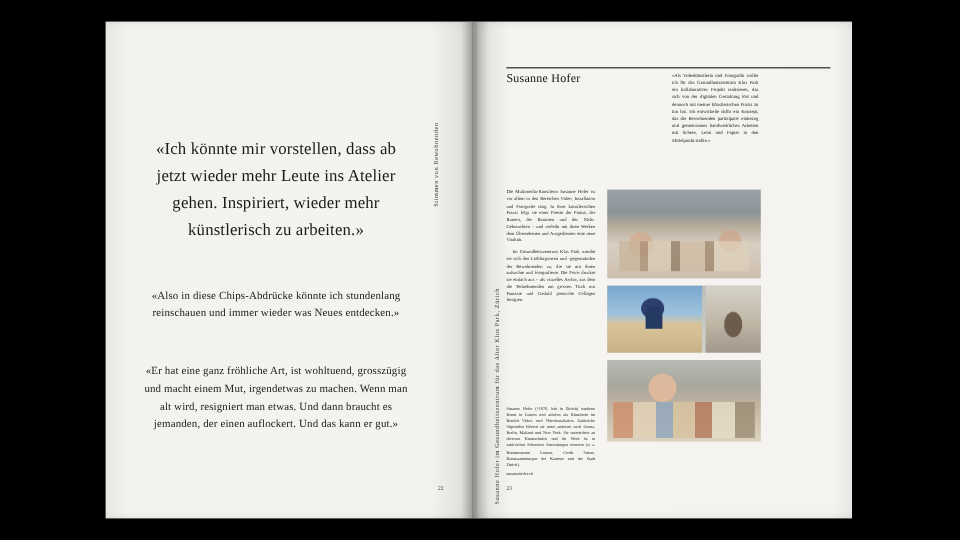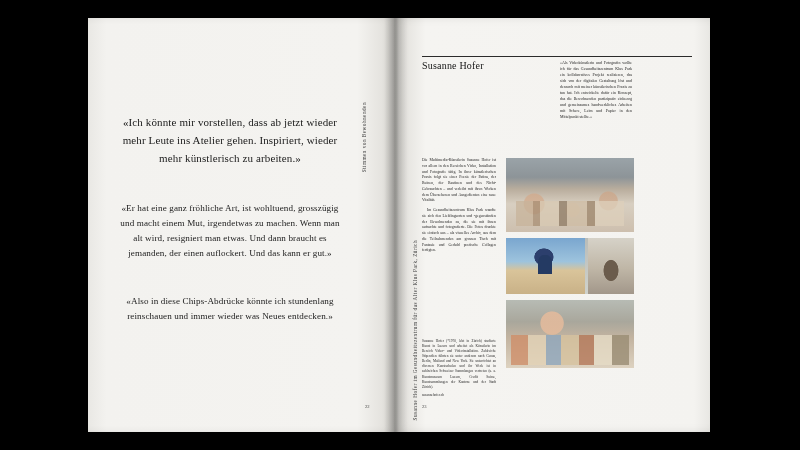--- a/index.html
+++ b/index.html
@@ -72,21 +72,21 @@
     text-align: center;
     color: #1b1b1b;
   }
   .quote {
     font-size: 9.3px;
     line-height: 1.62;
     letter-spacing: 0.12px;
     margin-bottom: 34px;
   }
   .quote:last-child { margin-bottom: 0; }
-  .quote-1 { font-size: 11px; }
+  .quote-1 { font-size: 14px; }
   .quote-2 { font-size: 9.1px; }
   .quote-3 { font-size: 9.1px; }
 
   
   .vert {
     position: absolute;
     writing-mode: vertical-rl;
     transform: rotate(180deg);
     font-size: 5.2px;
     letter-spacing: 0.5px;
@@ -256,22 +256,22 @@
 <body>
 
 <div id="stage">
 
   <div class="spread">
 
     <div class="page page-left">
 
       <div class="quotes">
         <div class="quote quote-1">«Ich könnte mir vorstellen, dass ab jetzt wieder mehr Leute ins Atelier gehen. Inspiriert, wieder mehr künstlerisch zu arbeiten.»</div>
+        <div class="quote quote-3">«Also in diese Chips-Abdrücke könnte ich stundenlang reinschauen und immer wieder was Neues entdecken.»</div>
         <div class="quote quote-2">«Er hat eine ganz fröhliche Art, ist wohltuend, grosszügig und macht einem Mut, irgendetwas zu machen. Wenn man alt wird, resigniert man etwas. Und dann braucht es jemanden, der einen auflockert. Und das kann er gut.»</div>
-        <div class="quote quote-3">«Also in diese Chips-Abdrücke könnte ich stundenlang reinschauen und immer wieder was Neues entdecken.»</div>
       </div>
 
       <div class="vert vert-left">Stimmen von Bewohnenden</div>
       <div class="folio folio-left">22</div>
     </div>
 
     <div class="page page-right">
 
       <div class="rule-top"></div>
       <div class="headline">Susanne Hofer</div>

